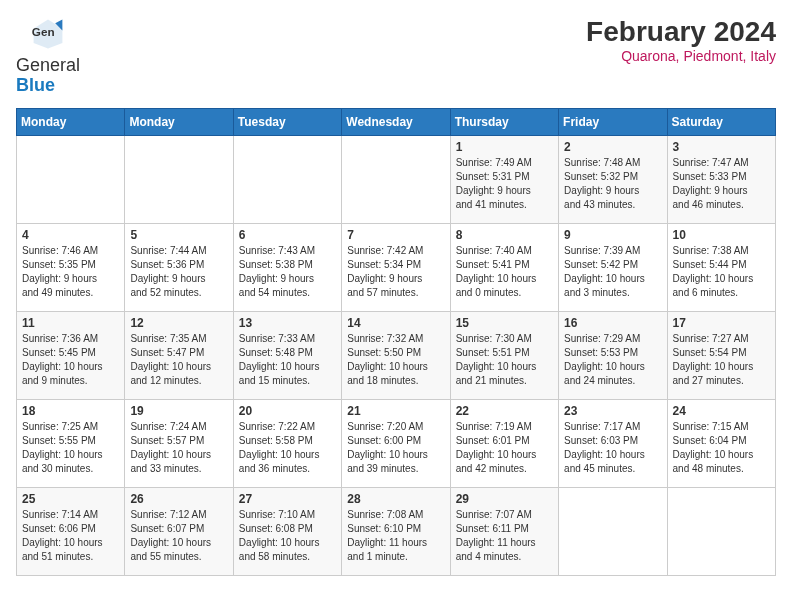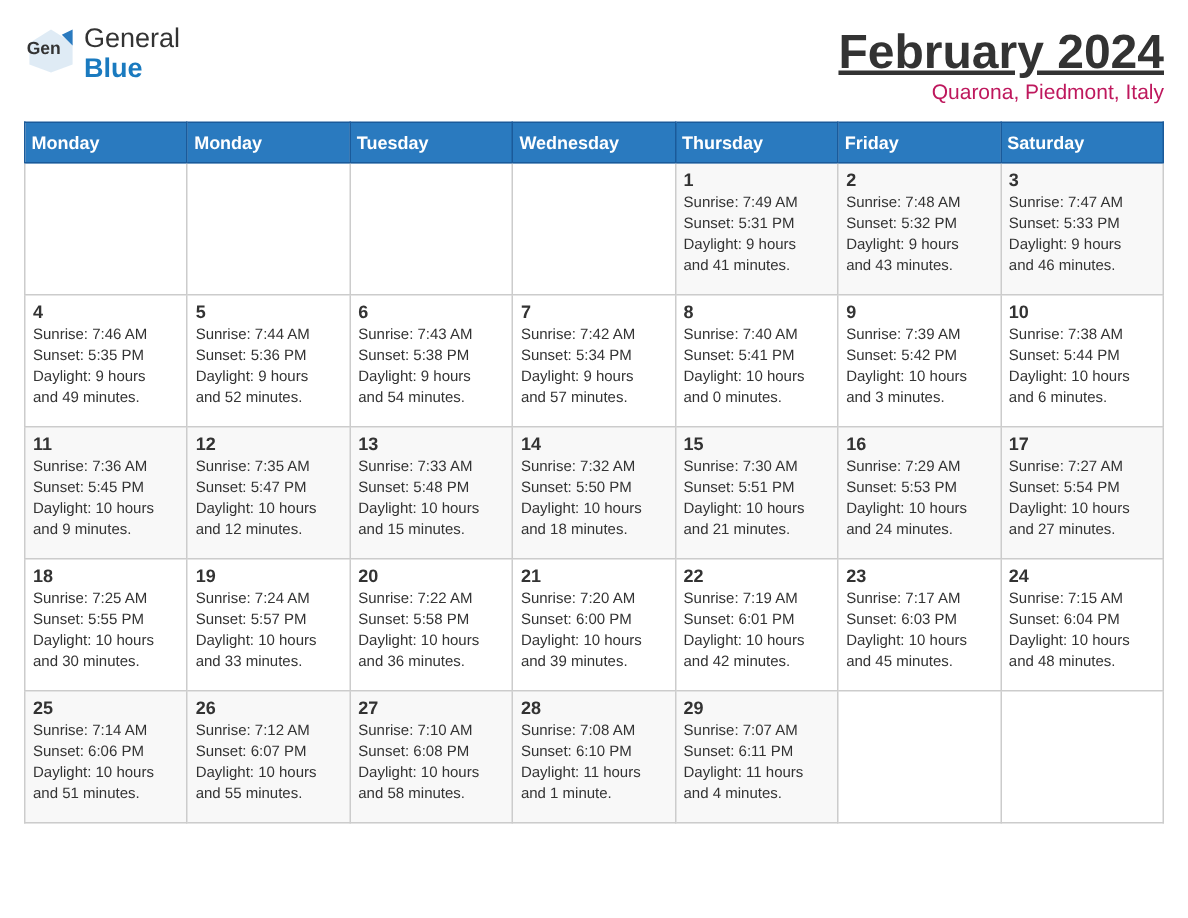--- a/index.html
+++ b/index.html
@@ -11,21 +11,23 @@
       padding: 16px;
     }
     .header {
       display: flex;
       justify-content: space-between;
       align-items: flex-start;
       margin-bottom: 12px;
     }
     .logo {
       display: flex;
+      align-items: center;
       gap: 4px;
+      flex-direction: column;
     }
     .logo-text {
       display: flex;
       flex-direction: column;
       line-height: 1.1;
     }
     .logo-general {
       font-size: 18px;
       font-weight: normal;
       color: #333;
@@ -36,24 +38,23 @@
       color: #1a7abf;
     }
     .logo-icon {
       width: 36px;
       height: 36px;
     }
     .title-block {
       text-align: right;
     }
     .month-title {
-      font-size: 32px;
+      font-size: 28px;
       font-weight: bold;
       color: #333;
-      text-decoration: underline;
     }
     .subtitle {
       font-size: 14px;
       color: #be185d;
     }
     table {
       width: 100%;
       border-collapse: collapse;
       table-layout: fixed;
     }

